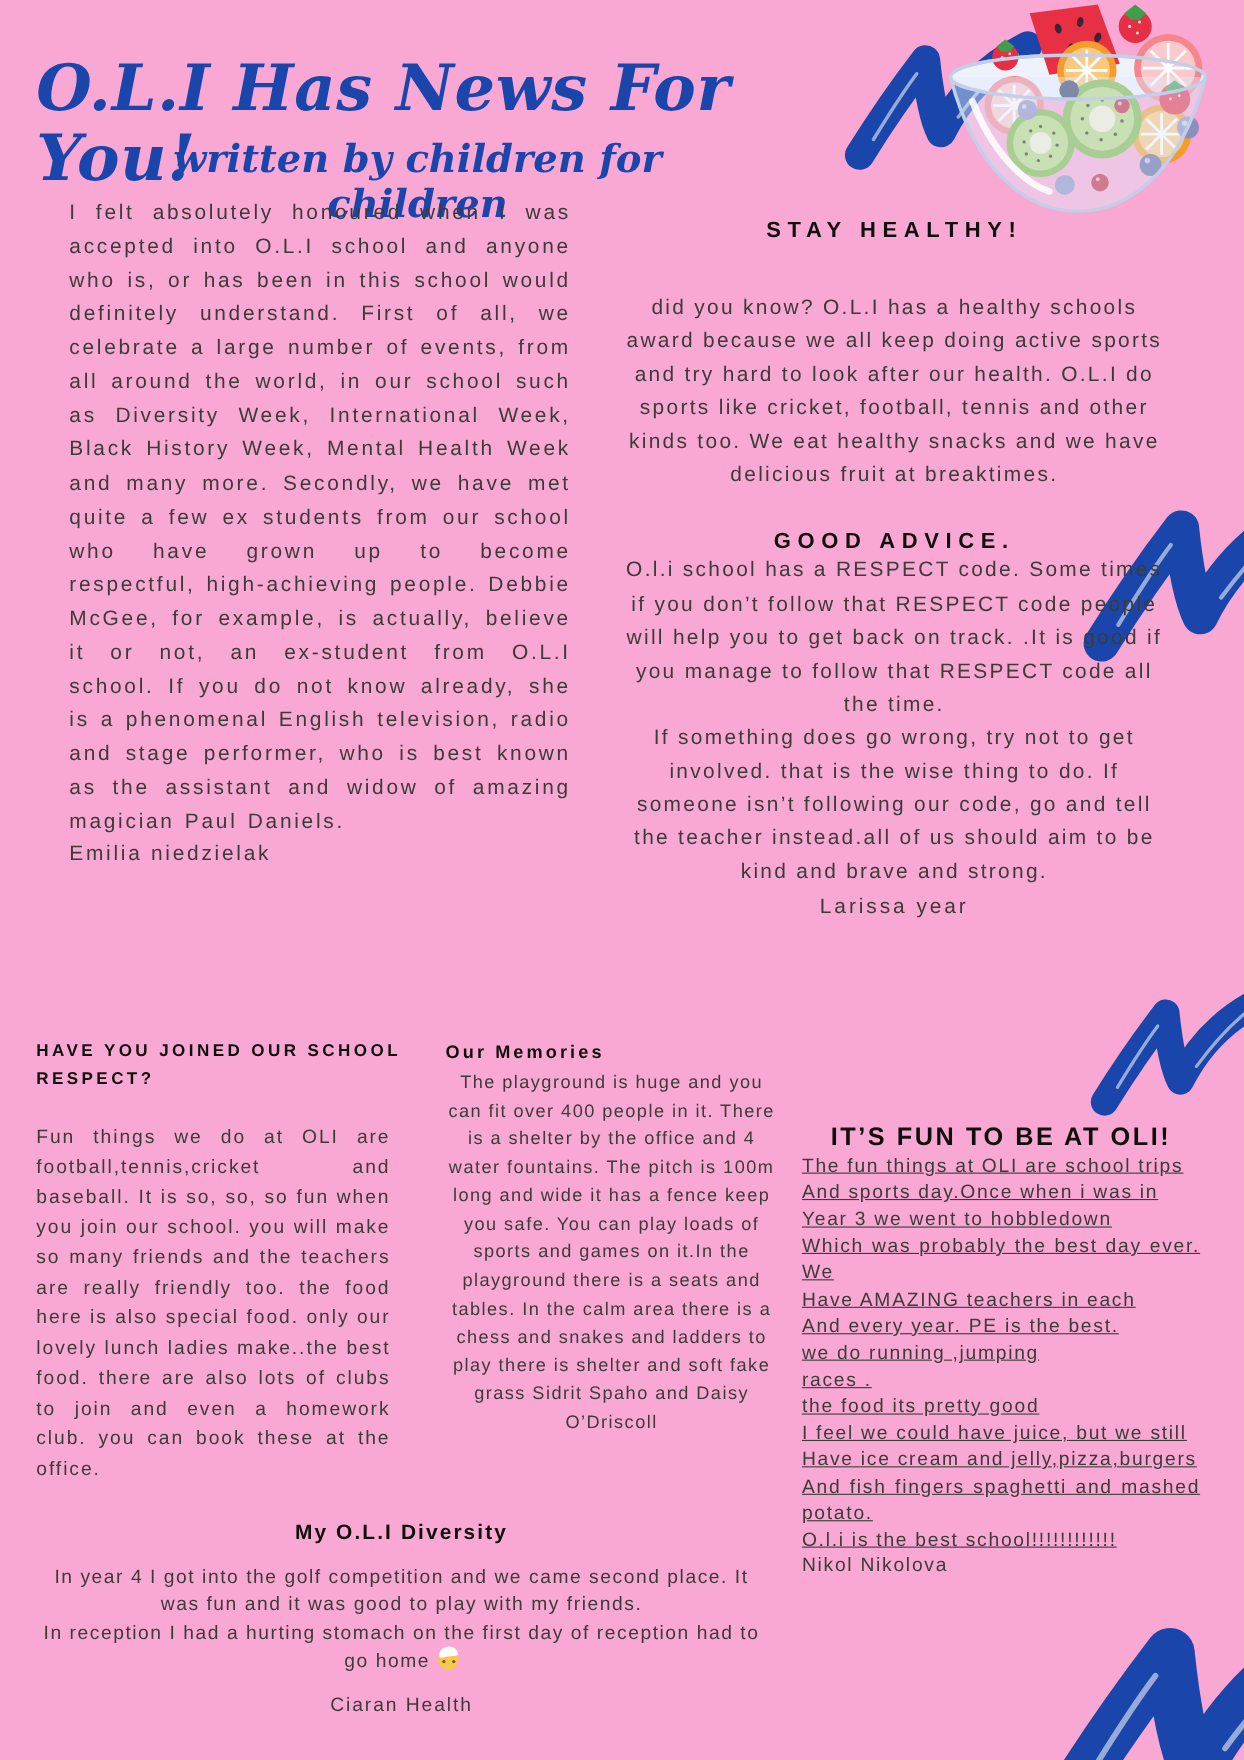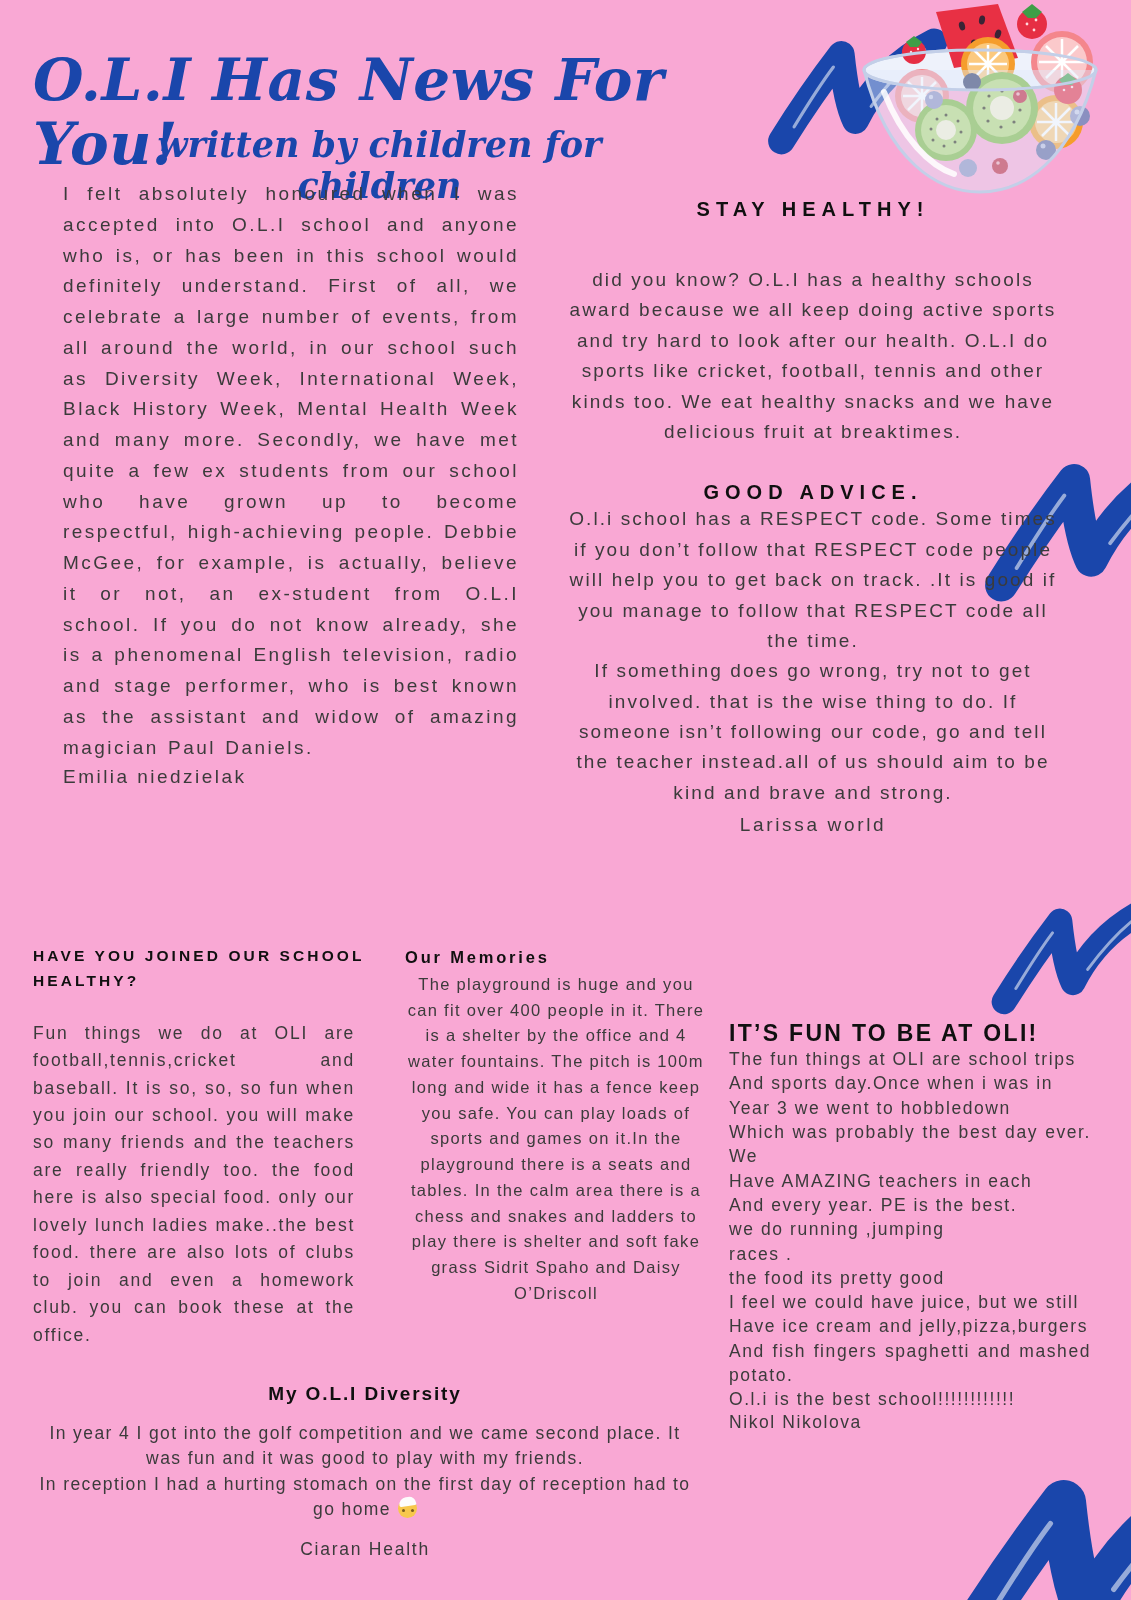--- a/index.html
+++ b/index.html
@@ -65,24 +65,24 @@
   .col1 .body{
     margin:0;font-size:17.5px;line-height:1.57;
     letter-spacing:.1em;text-align:justify;
   }
 
   .col2{left:405px;top:948px;width:302px;}
   .col2 h3{margin:0 0 5px;font-size:16.5px;font-weight:700;letter-spacing:.17em;color:#101010;}
   .col2 .body{margin:0;font-size:16.5px;line-height:1.56;letter-spacing:.08em;text-align:center;}
 
   .col3{left:729px;top:1020px;width:362px;}
-  .col3 h3{margin:0;font-size:23px;font-weight:700;letter-spacing:.1em;color:#101010;white-space:nowrap;}
+  .col3 h3{margin:0;font-size:23px;font-weight:700;letter-spacing:.1em;text-align:center;color:#101010;white-space:nowrap;}
   .col3 .body{
     margin:0;font-size:17.5px;line-height:1.39;
-    letter-spacing:.09em;text-align:justify;white-space:pre-line;
+    letter-spacing:.09em;text-align:justify;white-space:pre-line;text-decoration:underline;
   }
   .col3 .byline{margin:0;font-size:17.5px;letter-spacing:.09em;}
 
   
   .memories{left:14px;top:1383px;width:702px;text-align:center;}
   .memories h3{margin:0 0 6px;font-size:19px;font-weight:700;letter-spacing:.1em;color:#101010;}
   .memories .body{margin:16px;font-size:17.5px;line-height:1.45;letter-spacing:.08em;white-space:pre-line;}
   .memories .byline{margin:2px 0 0;font-size:17.5px;letter-spacing:.1em;}
 
   
@@ -247,26 +247,26 @@
 
   
   <section class="abs right-col">
     <h2>STAY HEALTHY!</h2>
     <div class="gap-lg"></div>
     <p class="body">did you know? O.L.I has a healthy schools award because we all keep doing active sports and try hard to look after our health. O.L.I do sports like cricket, football, tennis and other kinds too. We eat healthy snacks and we have delicious fruit at breaktimes.</p>
     <div class="gap-sm"></div>
     <h2>GOOD ADVICE.</h2>
     <p class="body">O.l.i school has a RESPECT  code. Some times if you don’t follow that RESPECT code people will help you to get back on track. .It is good if you manage to follow that RESPECT code all the time.
 If something does go wrong, try not to get involved. that is the wise thing to do. If someone isn’t following our code, go and tell the teacher instead.all of us should aim to be kind and brave and strong.</p>
-    <p class="byline">Larissa world</p>
+    <p class="byline">Larissa year</p>
   </section>
 
   
   <section class="abs col1">
-    <h3>HAVE YOU JOINED OUR SCHOOL HEALTHY?</h3>
+    <h3>HAVE YOU JOINED OUR SCHOOL RESPECT?</h3>
     <p class="body">Fun things we do at OLI are football,tennis,cricket and baseball. It is so, so, so fun when you join our school. you will make so many friends and the teachers are really friendly too.  the food here is also special food. only our lovely lunch ladies make..the best food. there are also lots of clubs to join and even a homework club. you can book these at the office.</p>
   </section>
 
   <section class="abs col2">
     <h3>Our Memories</h3>
     <p class="body">The playground is huge and you can fit over 400 people in it. There is a shelter by the office and 4 water fountains. The pitch is 100m long and wide it has a fence keep you safe. You can play loads of sports and games on  it.In the playground there is a seats and tables. In the calm area there is a chess and snakes and ladders to play there is shelter and soft fake grass Sidrit Spaho and Daisy O’Driscoll</p>
   </section>
 
   <section class="abs col3">
     <h3>IT’S FUN TO BE AT OLI!</h3>

